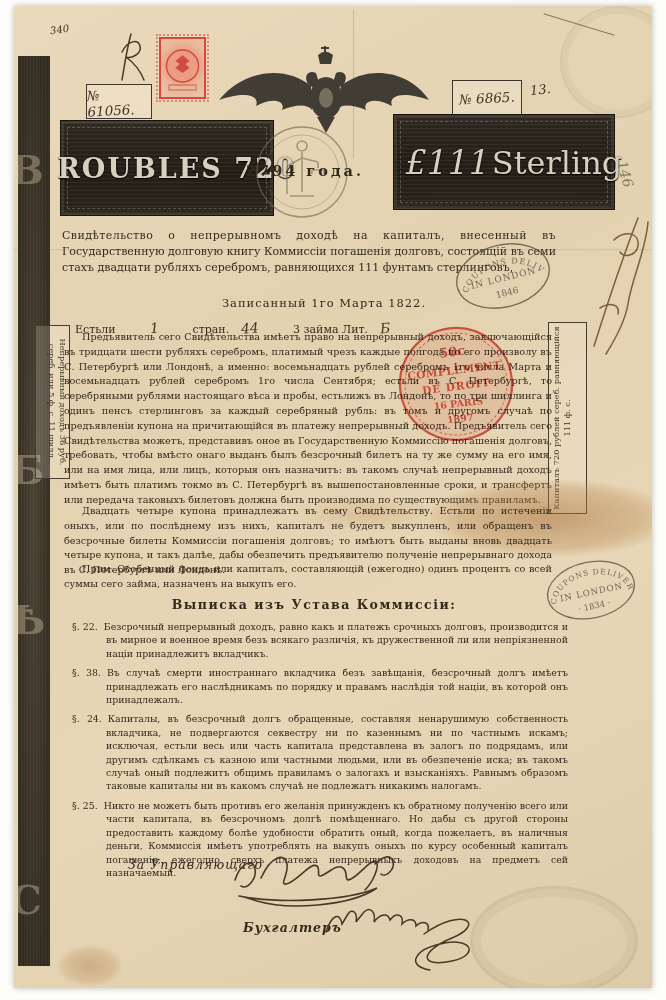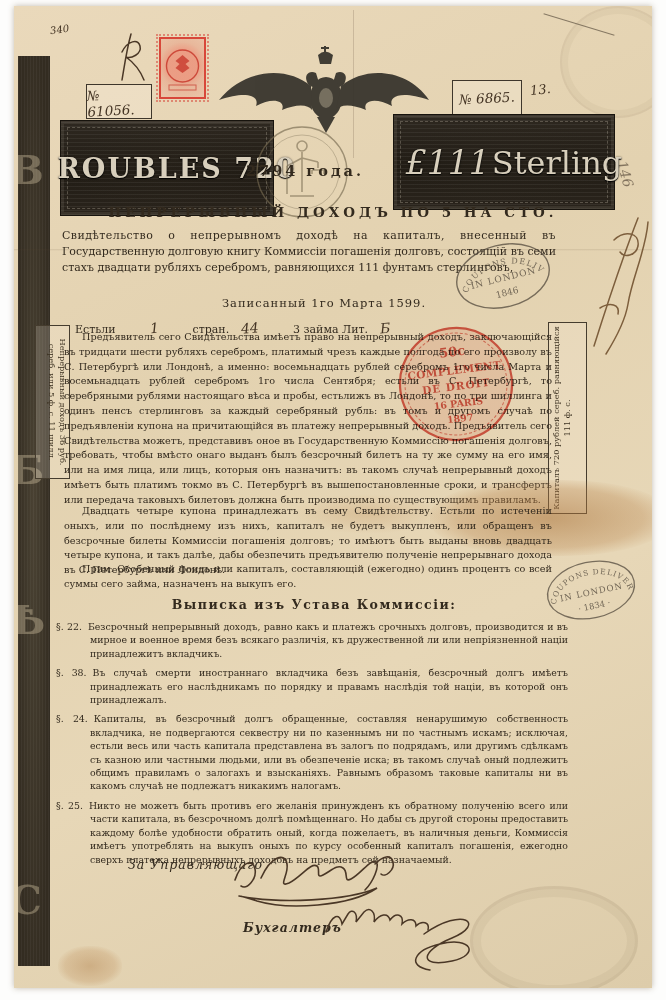--- a/index.html
+++ b/index.html
@@ -40,21 +40,21 @@
   .intro::first-line{letter-spacing:.4px;}
   .centerline{text-align:center;font-size:11.5px;letter-spacing:1px;}
   .bookline{display:flex;align-items:baseline;font-size:11px;}
   .bookline .gapL{margin-left:34px;}
   .bookline .gapS{margin-left:12px;}
   .bookline .hv{font-size:14px;transform:rotate(-5deg);}
   .bodytext{font-size:9.7px;line-height:14.8px;text-align:justify;}
   .prim{font-size:9.7px;line-height:14.5px;text-align:justify;}
   .charter-heading{text-align:center;font-size:12.5px;font-weight:bold;letter-spacing:1.5px;}
   .charter{font-size:9.4px;line-height:13.4px;}
-  .charter p{margin:0 0 6px 0;padding-left:34px;text-indent:-34px;text-align:justify;}
+  .charter p{margin:0 0 6px 16px;padding-left:34px;text-indent:-34px;text-align:justify;}
   .secnum{padding-right:6px;}
   
   .noteb{border:1.2px solid #453c2e;background:rgba(248,242,226,.2);}
   .noteinner{position:absolute;left:50%;top:50%;font-size:8.2px;line-height:1.35;text-align:center;color:#3d3222;white-space:normal;}
   .rot90{transform:translate(-50%,-50%) rotate(90deg);}
   .rotm90{transform:translate(-50%,-50%) rotate(-90deg);}
   
   .londonstamp{opacity:.88;}
   .paris{mix-blend-mode:multiply;opacity:.85;}
   .redstamp{background:
@@ -140,25 +140,24 @@
       <circle cx="50" cy="48" r="37" fill="none" stroke="#776a50" stroke-width=".8" opacity=".45"></circle>
       <g stroke="#6f6248" stroke-width="1.6" fill="none" opacity=".55">
         <circle cx="50" cy="22" r="5"></circle>
         <path d="M50,28 v40 M38,72 h24 M50,34 l-15,8 M50,34 l16,4"></path>
         <path d="M66,38 v6 M60,46 h12 M60,46 v4 M72,46 v4"></path>
         <path d="M35,42 v28"></path>
       </g>
     </svg>
     <div class="abs yearline" style="left:226px;top:156px;width:130px;">2794 года.</div>
 
-    <div class="abs title" style="top:198px;">НЕПРЕРЫВНЫЙ ДОХОДЪ ПО 5 НА СТО.</div>
 
     <div class="abs intro" style="left:48px;top:222px;width:494px;">Свидѣтельство о непрерывномъ доходѣ на капиталъ, внесенный въ Государственную долговую книгу Коммиссіи погашенія долговъ, состоящій въ семи стахъ двадцати рубляхъ серебромъ, равняющихся 111 фунтамъ стерлинговъ,</div>
 
-    <div class="abs centerline" style="left:100px;top:290px;width:420px;">Записанный 1го Марта 1599.</div>
+    <div class="abs centerline" style="left:100px;top:290px;width:420px;">Записанный 1го Марта 1822.</div>
 
     <div class="abs bookline" style="left:61px;top:314px;">
       <span>Естьли</span>
       <span class="hand hv gapL">1</span>
       <span class="gapL">стран.</span>
       <span class="hand hv gapS">44</span>
       <span class="gapL">3 займа Лит.</span>
       <span class="hand hv gapS">Б</span>
     </div>
 

